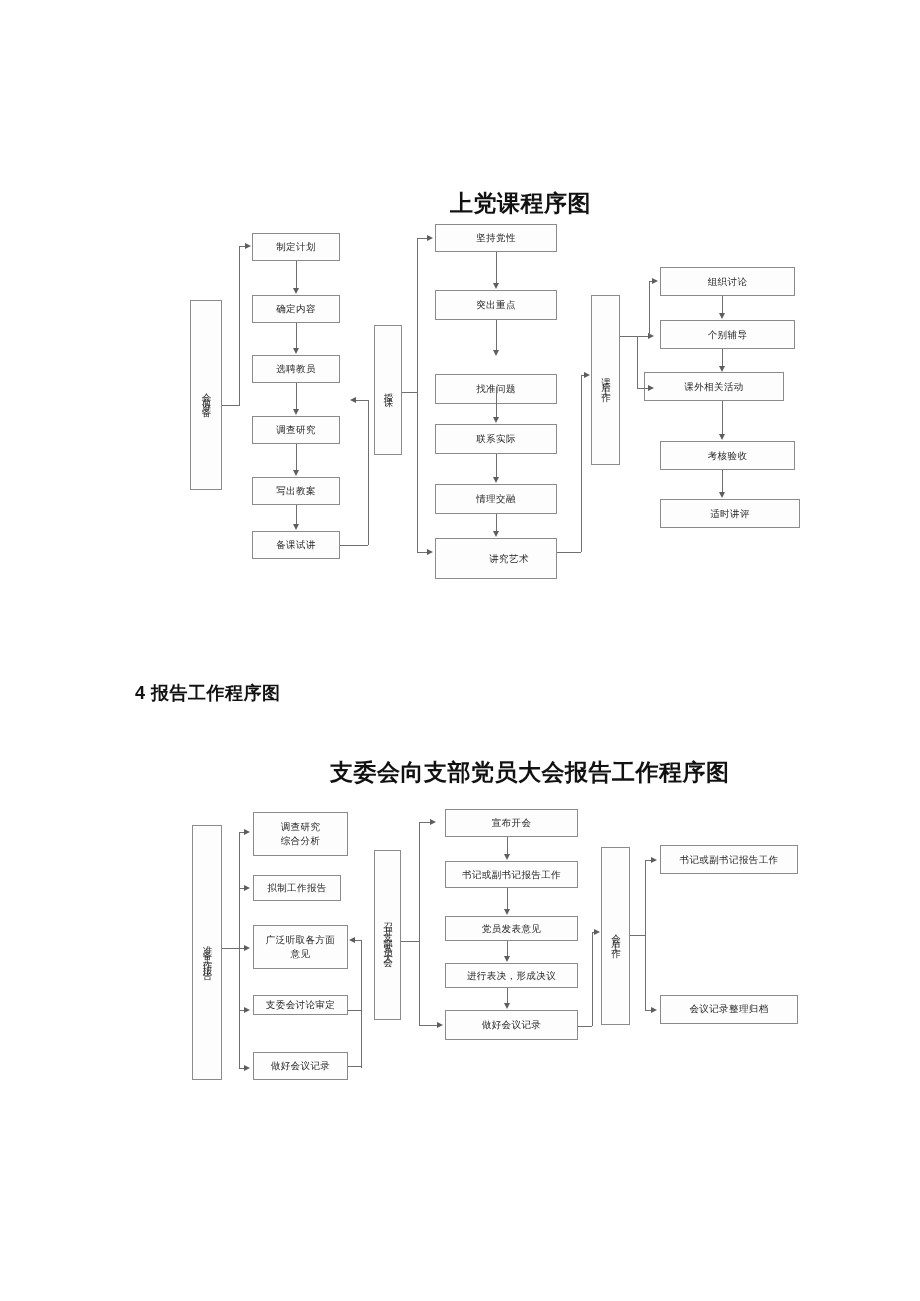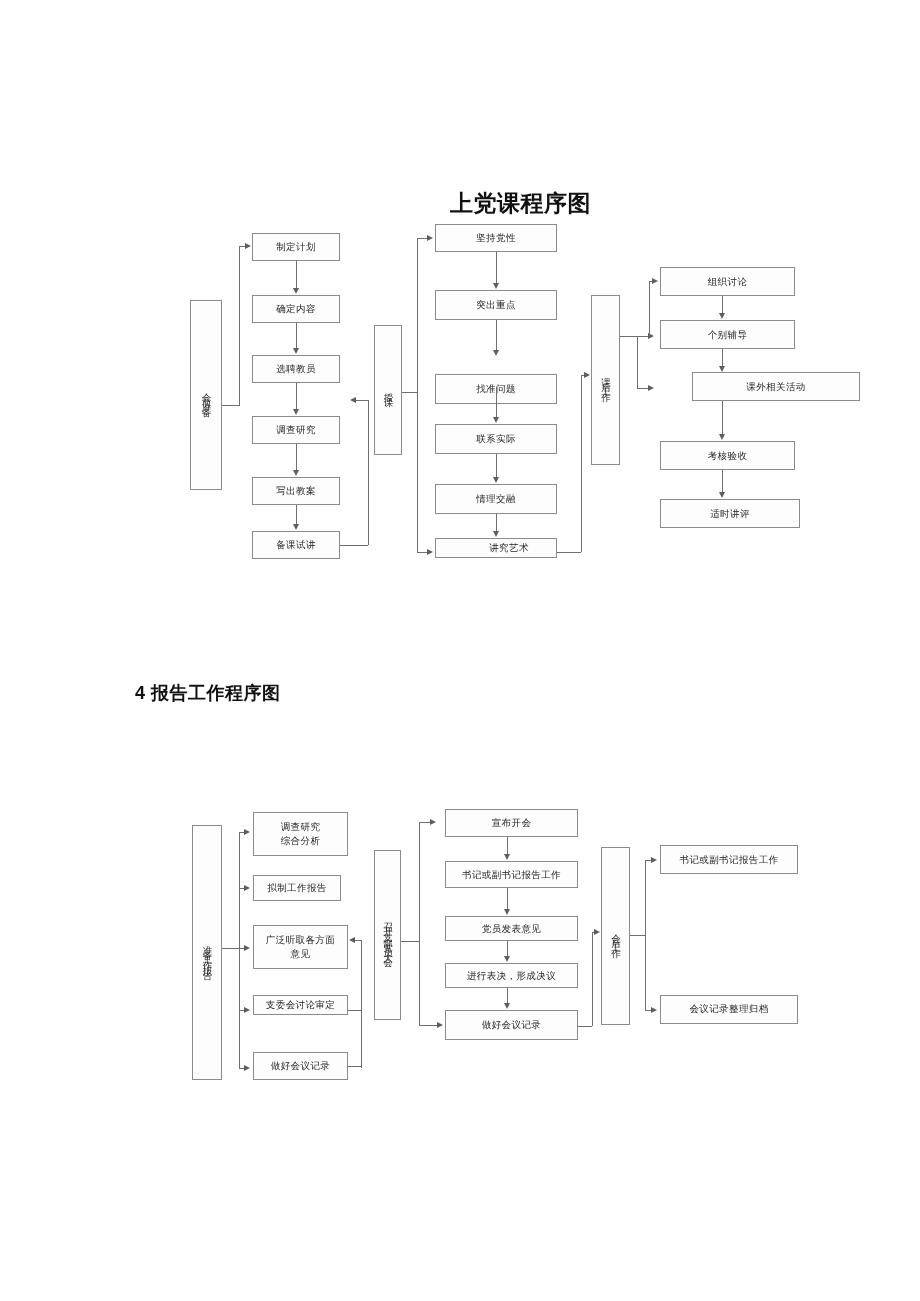--- a/index.html
+++ b/index.html
@@ -138,21 +138,21 @@
     <div class="ln-h" style="left:356px; top:400px; width:12px;"></div>
     <div class="arrow-l" style="left:350px; top:396.5px;"></div>
 
     <div class="node-v" style="left:374px; top:325px; width:28px; height:130px;">授课</div>
 
     <div class="node" style="left:435px; top:224px; width:122px; height:28px;">坚持党性</div>
     <div class="node" style="left:435px; top:290px; width:122px; height:30px;">突出重点</div>
     <div class="node" style="left:435px; top:357px; width:122px; height:30px;margin-top:17px;">找准问题</div>
     <div class="node" style="left:435px; top:424px; width:122px; height:30px;">联系实际</div>
     <div class="node" style="left:435px; top:484px; width:122px; height:30px;">情理交融</div>
-    <div class="node" style="left:435px; top:538px; width:122px; height:20px;padding-left:28px;">讲究艺术</div>
+    <div class="node" style="left:435px; top:538px; width:122px; height:41px;padding-left:28px;">讲究艺术</div>
 
     <div class="ln-v" style="left:496px; top:252px; height:31px;"></div>
     <div class="arrow-d" style="left:492.5px; top:283px;"></div>
     <div class="ln-v" style="left:496px; top:320px; height:30px;"></div>
     <div class="arrow-d" style="left:492.5px; top:350px;"></div>
     <div class="ln-v" style="left:496px; top:387px; height:30px;"></div>
     <div class="arrow-d" style="left:492.5px; top:417px;"></div>
     <div class="ln-v" style="left:496px; top:454px; height:23px;"></div>
     <div class="arrow-d" style="left:492.5px; top:477px;"></div>
     <div class="ln-v" style="left:496px; top:514px; height:17px;"></div>
@@ -167,21 +167,21 @@
 
     <div class="ln-h" style="left:557px; top:552px; width:24px;"></div>
     <div class="ln-v" style="left:581px; top:375px; height:177px;"></div>
     <div class="ln-h" style="left:581px; top:375px; width:4px;"></div>
     <div class="arrow-r" style="left:584px; top:371.5px;"></div>
 
     <div class="node-v" style="left:591px; top:295px; width:29px; height:170px;">课后工作</div>
 
     <div class="node" style="left:660px; top:267px; width:135px; height:29px;">组织讨论</div>
     <div class="node" style="left:660px; top:320px; width:135px; height:29px;">个别辅导</div>
-    <div class="node" style="left:692px; top:372px; width:168px; height:29px;">课外相关活动</div>
+    <div class="node" style="left:644px; top:372px; width:140px; height:29px;">课外相关活动</div>
     <div class="node" style="left:660px; top:441px; width:135px; height:29px;">考核验收</div>
     <div class="node" style="left:660px; top:499px; width:140px; height:29px;">适时讲评</div>
 
     <div class="ln-v" style="left:722px; top:296px; height:17px;"></div>
     <div class="arrow-d" style="left:718.5px; top:313px;"></div>
     <div class="ln-v" style="left:722px; top:349px; height:17px;"></div>
     <div class="arrow-d" style="left:718.5px; top:366px;"></div>
     <div class="ln-v" style="left:722px; top:401px; height:33px;"></div>
     <div class="arrow-d" style="left:718.5px; top:434px;"></div>
     <div class="ln-v" style="left:722px; top:470px; height:22px;"></div>
@@ -193,20 +193,21 @@
     <div class="arrow-r" style="left:648px; top:332.5px;"></div>
     <div class="ln-h" style="left:637px; top:388px; width:12px;"></div>
     <div class="arrow-r" style="left:648px; top:384.5px;"></div>
     <div class="ln-v" style="left:649px; top:281px; height:55px;"></div>
     <div class="ln-h" style="left:649px; top:281px; width:4px;"></div>
     <div class="arrow-r" style="left:652px; top:277.5px;"></div>
   </div>
 
   <div class="doc-title" id="section-heading-2">4 报告工作程序图</div>
 
+  <div class="doc-title" id="title-chart2">支委会向支部党员大会报告工作程序图</div>
 
   <div class="chart">
 
     <div class="node-v" style="left:192px; top:825px; width:30px; height:255px;">准备工作报告</div>
 
     <div class="node two-line" style="left:253px; top:812px; width:95px; height:44px; flex-direction:column;">
       <span>调查研究</span>
       <span>综合分析</span>
     </div>
     <div class="node" style="left:253px; top:875px; width:88px; height:26px;">拟制工作报告</div>

